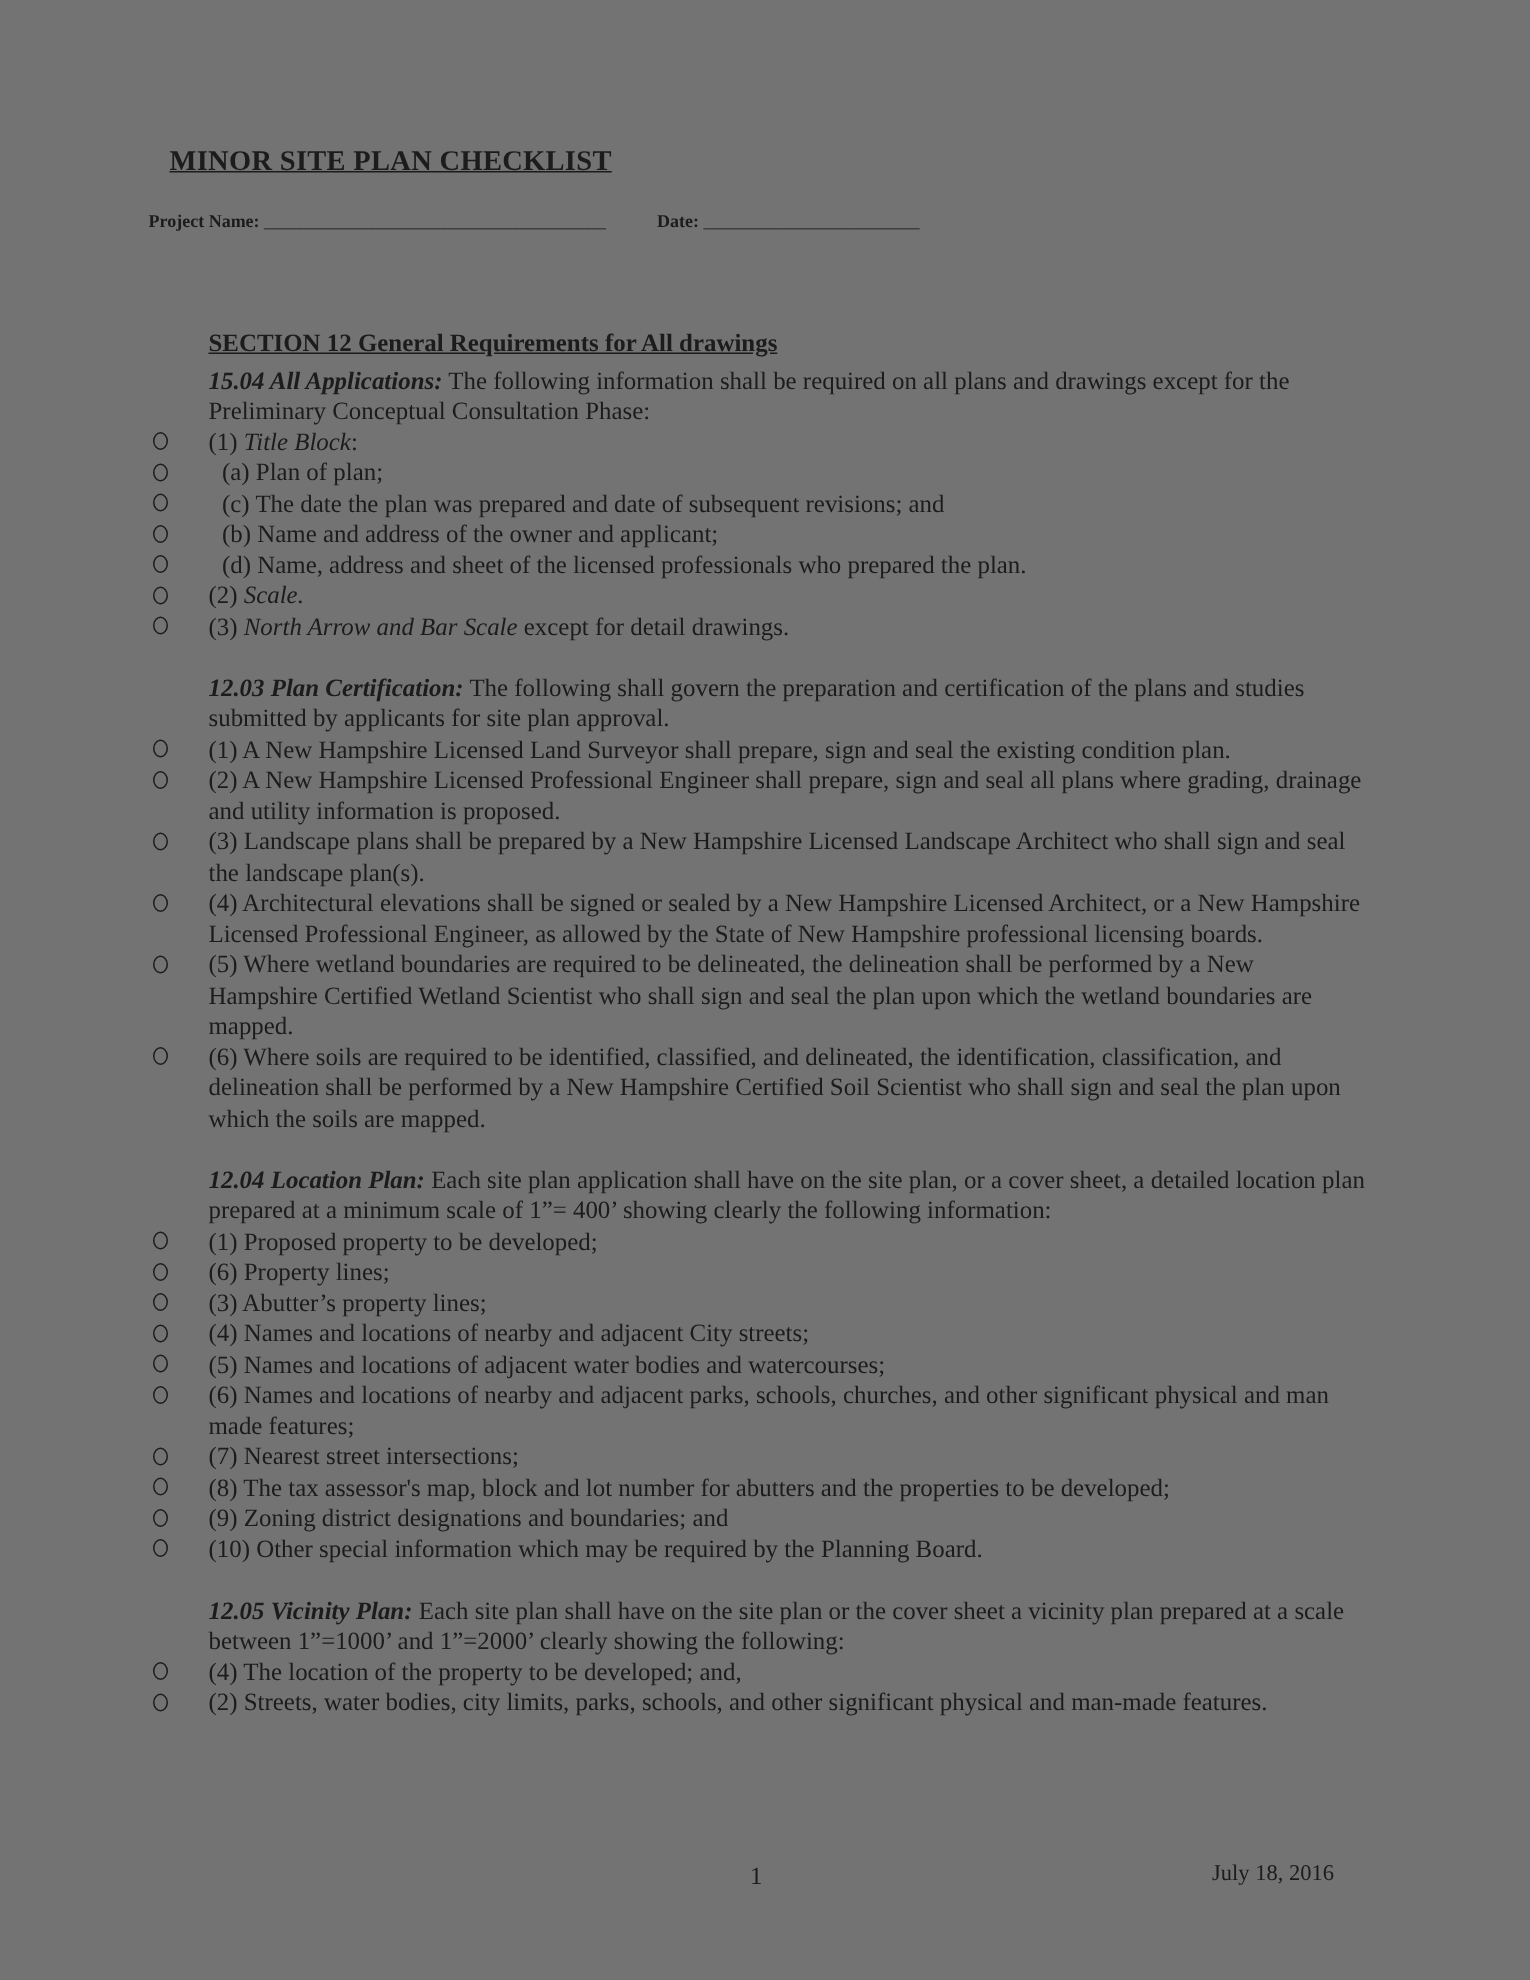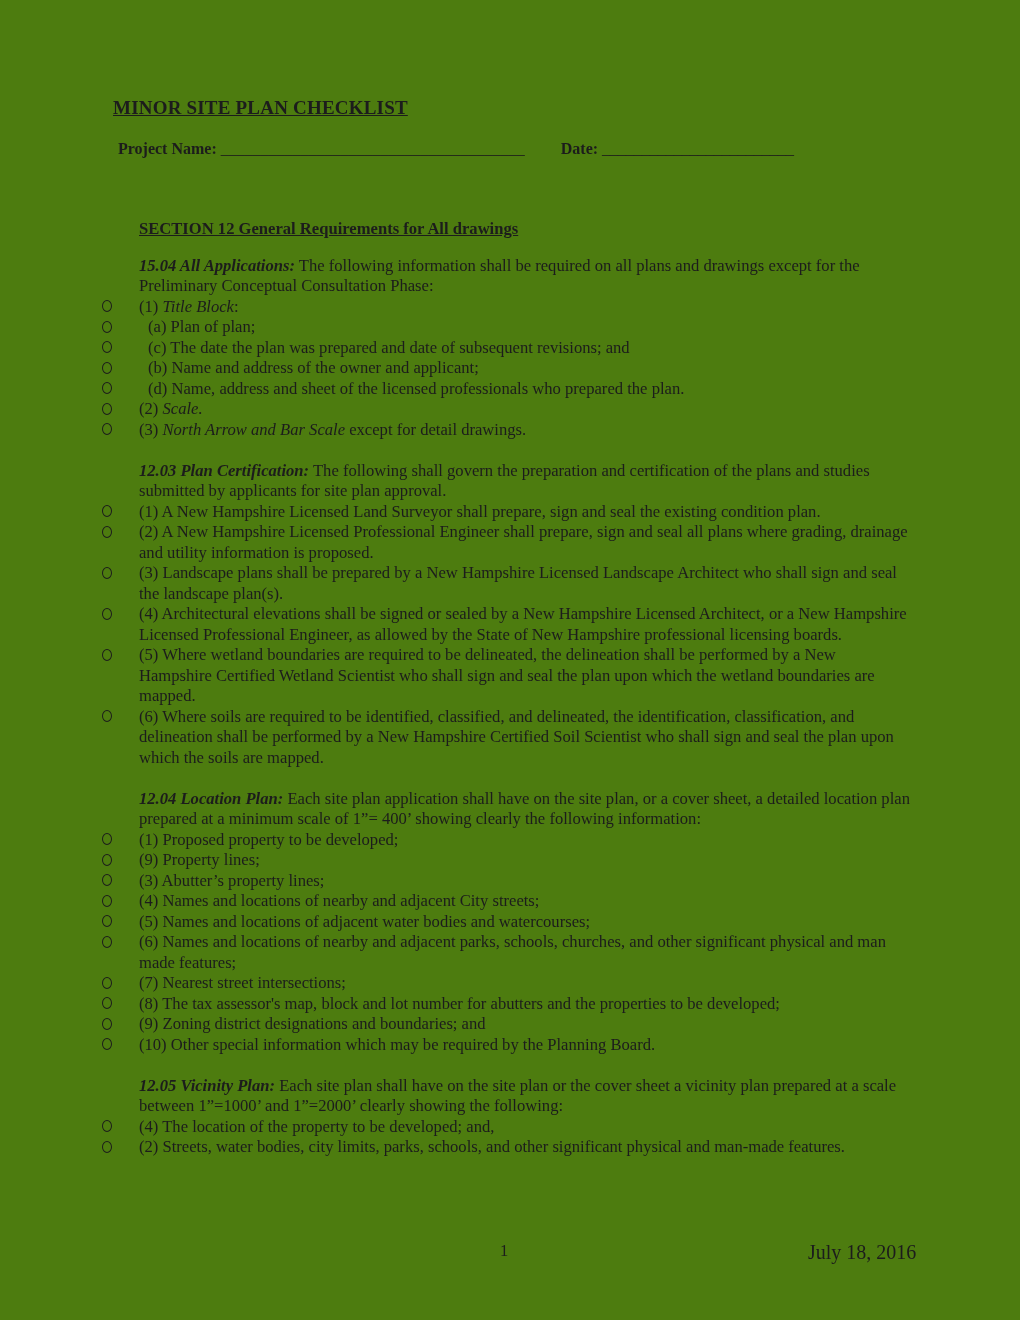--- a/index.html
+++ b/index.html
@@ -1,33 +1,33 @@
 <!DOCTYPE html>
 <html><head>
 <meta charset="utf-8">
 <style>
   html,body{margin:0;padding:0;background:#ffffff;}
   .page{
     position:relative;
     width:1020px;height:1320px;
-    background:#4d7c0f;
+    background:#737373;
     font-family:"Liberation Serif", serif;
     color:#1c1c1c;
     overflow:hidden;
   }
   .doc-title{
     position:absolute;left:113px;top:97px;
     font-size:19px;font-weight:bold;
     text-decoration:underline;
     letter-spacing:0.2px;
     white-space:nowrap;
   }
   .form-line{
-    position:absolute;left:118px;top:140px;
-    font-size:16px;white-space:nowrap;
+    position:absolute;left:99px;top:140px;
+    font-size:12px;white-space:nowrap;
   }
   .form-line .lbl{font-weight:bold;}
   .form-line .gap{display:inline-block;width:28px;}
   .blank-line{letter-spacing:0;}
   .content{
     position:absolute;left:100px;top:219px;width:812px;
     font-size:16.6px;line-height:20.5px;
   }
   .row{display:flex;align-items:flex-start;}
   .row.spacer{height:20.5px;}
@@ -36,30 +36,30 @@
     display:block;
     width:10px;height:12px;
     margin-top:3.5px;margin-left:2px;
     border:1.6px solid #1c1c1c;
     border-radius:50%;
     box-sizing:border-box;
   }
   .txt{flex:1;min-width:0;}
   .txt.ind{padding-left:9px;}
   .txt.hd{font-weight:bold;text-decoration:underline;}
-  .row.heading{margin-bottom:16px;}
+  .row.heading{margin-bottom:4px;}
   .i{font-style:italic;}
   .bi{font-weight:bold;font-style:italic;}
   .footer-page{
     position:absolute;left:500px;top:1241px;
     font-size:16.5px;
   }
   .footer-date{
     position:absolute;left:808px;top:1241px;
-    font-size:20px;white-space:nowrap;
+    font-size:15px;white-space:nowrap;
   }
 </style>
 </head>
 <body>
 
 <div class="page">
 
   <div class="doc-title">MINOR SITE PLAN CHECKLIST</div>
 
   <div class="form-line">
@@ -172,21 +172,21 @@
       <div class="row item">
         <span class="gutter">
           <span class="circle"></span>
         </span>
         <div class="txt"><span>(1) Proposed property to be developed;</span></div>
       </div>
       <div class="row item">
         <span class="gutter">
           <span class="circle"></span>
         </span>
-        <div class="txt"><span>(9) Property lines;</span></div>
+        <div class="txt"><span>(6) Property lines;</span></div>
       </div>
       <div class="row item">
         <span class="gutter">
           <span class="circle"></span>
         </span>
         <div class="txt"><span>(3) Abutter’s property lines;</span></div>
       </div>
       <div class="row item">
         <span class="gutter">
           <span class="circle"></span>

